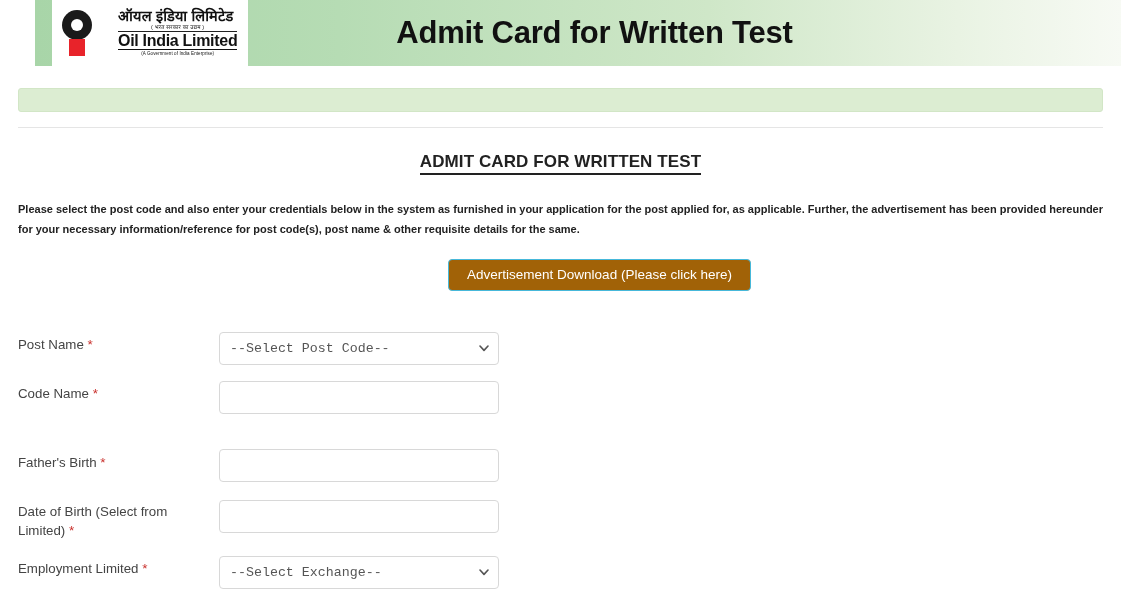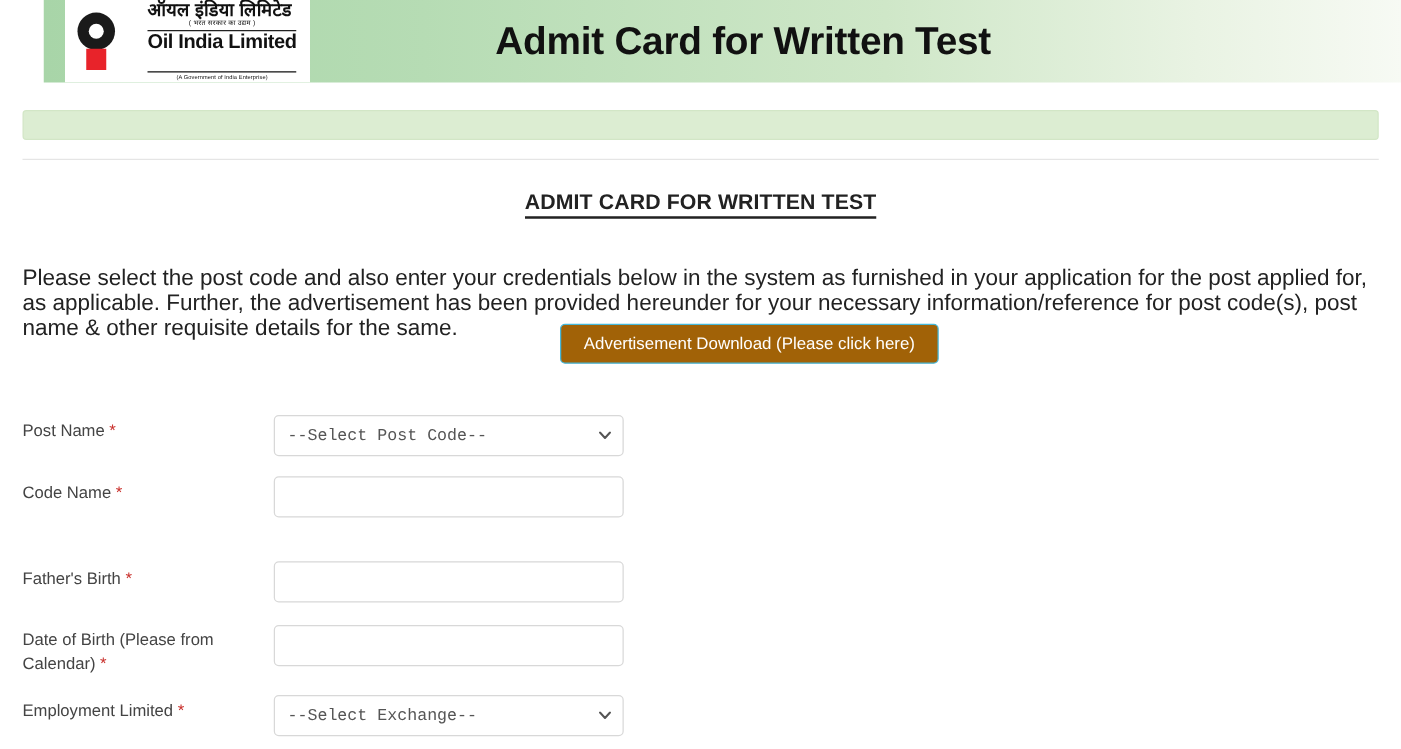--- a/index.html
+++ b/index.html
@@ -89,21 +89,21 @@
     margin: 1px 0 1px 0;
     border-bottom: 1px solid #222;
     padding-bottom: 1px;
     white-space: nowrap;
   }
   .logo-en {
     font-size: 16px;
     font-weight: 700;
     letter-spacing: -0.3px;
     border-bottom: 1.5px solid #111;
-    padding-bottom: 15px;
+    padding-bottom: 0px;
     white-space: nowrap;
   }
   .logo-gov {
     font-size: 4.5px;
     text-align: center;
     margin-top: 2px;
     letter-spacing: .1px;
     white-space: nowrap;
   }
   .banner-title {
@@ -161,25 +161,24 @@
   .page-title span {
     border-bottom: 2px solid #222222;
     padding-bottom: 2px;
   }
 
   .intro-text {
     position: absolute;
     left: 18px;
     top: 199px;
     width: 1086px;
-    font-size: 18px;
-    font-weight: 400;
+    font-size: 11px;
+    font-weight: 700;
     line-height: 20px;
     color: #222222;
-    margin-top: 13px;
   }
 
   .adv-button {
     position: absolute;
     left: 448px;
     top: 259px;
     width: 303px;
     height: 32px;
     background: #a16207;
     border: 1px solid #46b8da;
@@ -326,21 +325,21 @@
   <div class="form-row" style="top:118px;">
     <div class="form-label" style="top:5px;">
       <span>Father's Birth</span>
       <span class="req">*</span>
     </div>
     <input class="field" type="text" style="top: 1px;" placeholder="">
   </div>
 
   <div class="form-row" style="top:167px;">
     <div class="form-label" style="top:5px;">
-      <span>Date of Birth (Please from Calendar)</span>
+      <span>Date of Birth (Select from Limited)</span>
       <span class="req">*</span>
     </div>
     <input class="field" type="text" style="top: 3px;" placeholder="">
   </div>
 
   <div class="form-row" style="top:224px;">
     <div class="form-label" style="top:5px;">
       <span>Employment Limited</span>
       <span class="req">*</span>
     </div>

